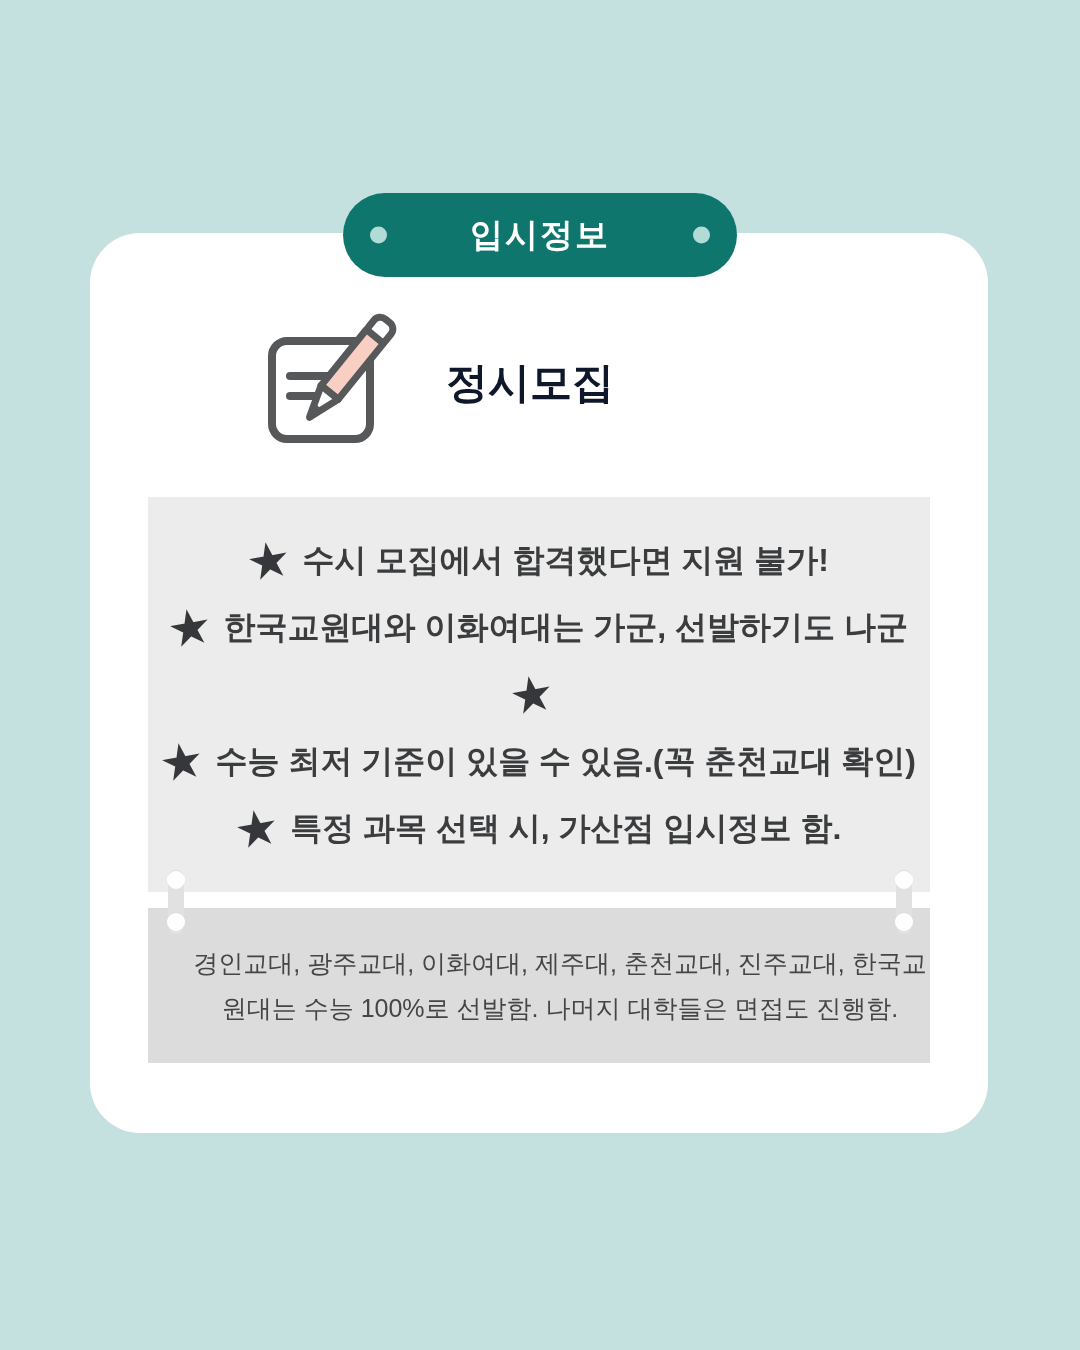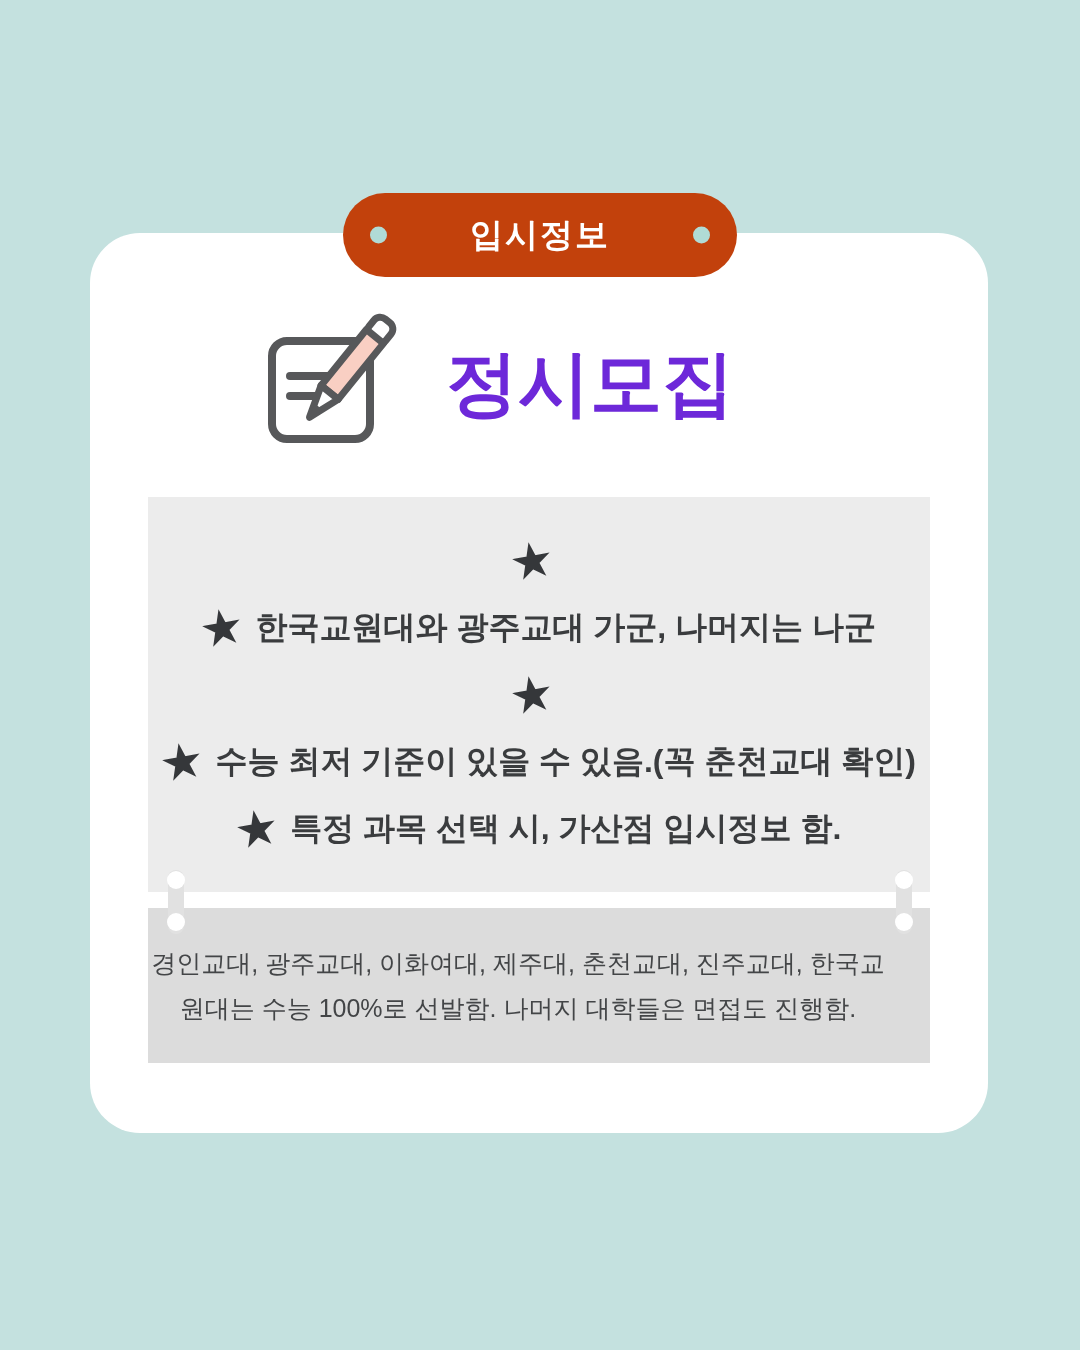--- a/index.html
+++ b/index.html
@@ -21,21 +21,21 @@
     background: #ffffff;
     border-radius: 50px;
     z-index: 1;
   }
 
   
   .badge {
     position: absolute;
     left: 343px; top: 193px;
     width: 394px; height: 84px;
-    background: #c2410c;
+    background: #0f766e;
     border-radius: 42px;
     display: flex;
     align-items: center;
     justify-content: center;
     z-index: 4;
   }
   .badge-label {
     color: #ffffff;
     font-size: 33px;
     font-weight: 600;
@@ -55,24 +55,24 @@
   
   .memo-icon {
     position: absolute;
     left: 260px; top: 310px;
     width: 140px; height: 140px;
     z-index: 2;
   }
   .page-title {
     position: absolute;
     left: 446px; top: 352px;
-    font-size: 72px;
+    font-size: 42px;
     line-height: 62px;
     font-weight: bold;
-    color: #6d28d9;
+    color: #0f172a;
     z-index: 2;
   }
 
   
   .notes-panel {
     position: absolute;
     left: 148px; top: 497px;
     width: 782px; height: 395px;
     background: #ececec;
     display: flex;
@@ -100,21 +100,21 @@
   }
 
   
   .footnote-panel {
     position: absolute;
     left: 148px; top: 908px;
     width: 782px; height: 155px;
     background: #dcdcdc;
     display: flex;
     align-items: center;
-    justify-content: flex-start;
+    justify-content: flex-end;
     z-index: 2;
   }
   .footnote-text {
     margin: 0;
     width: 740px;
     text-align: center;
     font-size: 25px;
     line-height: 45px;
     font-weight: 500;
     color: #434547;
@@ -166,24 +166,25 @@
         <path d="M6 110 L11 124 L16 110 Z" fill="#57585a"></path>
       </g>
     </svg>
   </div>
 
   <div class="page-title">정시모집</div>
 
   <div class="notes-panel">
     <div class="note-line">
       <span class="star">★</span>
-    </div>
-    <div class="note-line">
-      <span class="star">★</span>
-      <span class="note-text">한국교원대와 광주교대 가군, 나머지는 나군</span>
+      <span class="note-text">수시 모집에서 합격했다면 지원 불가!</span>
+    </div>
+    <div class="note-line">
+      <span class="star">★</span>
+      <span class="note-text">한국교원대와 이화여대는 가군, 선발하기도 나군</span>
     </div>
     <div class="note-line">
       <span class="star">★</span>
     </div>
     <div class="note-line">
       <span class="star">★</span>
       <span class="note-text">수능 최저 기준이 있을 수 있음.(꼭 춘천교대 확인)</span>
     </div>
     <div class="note-line">
       <span class="star">★</span>

